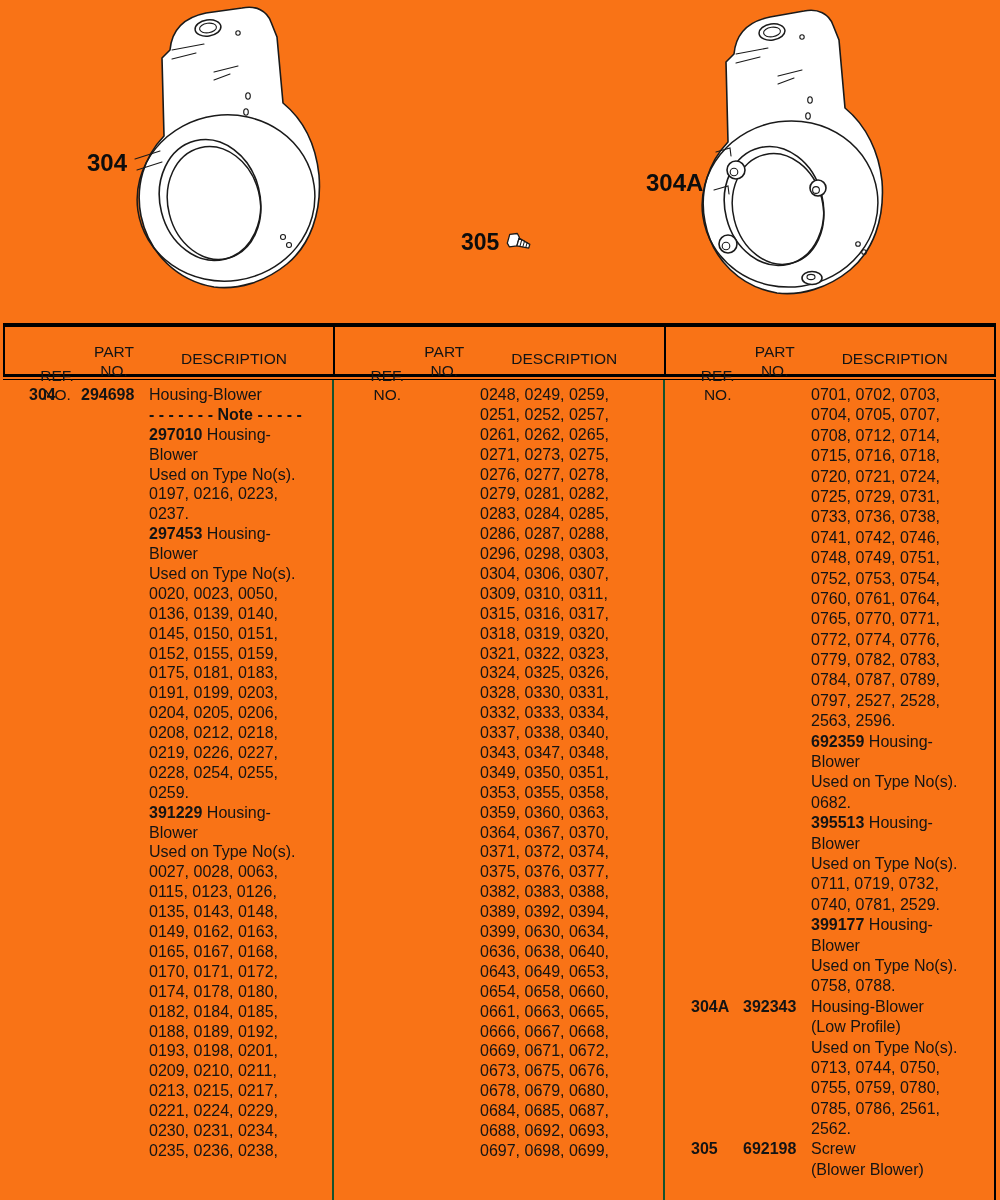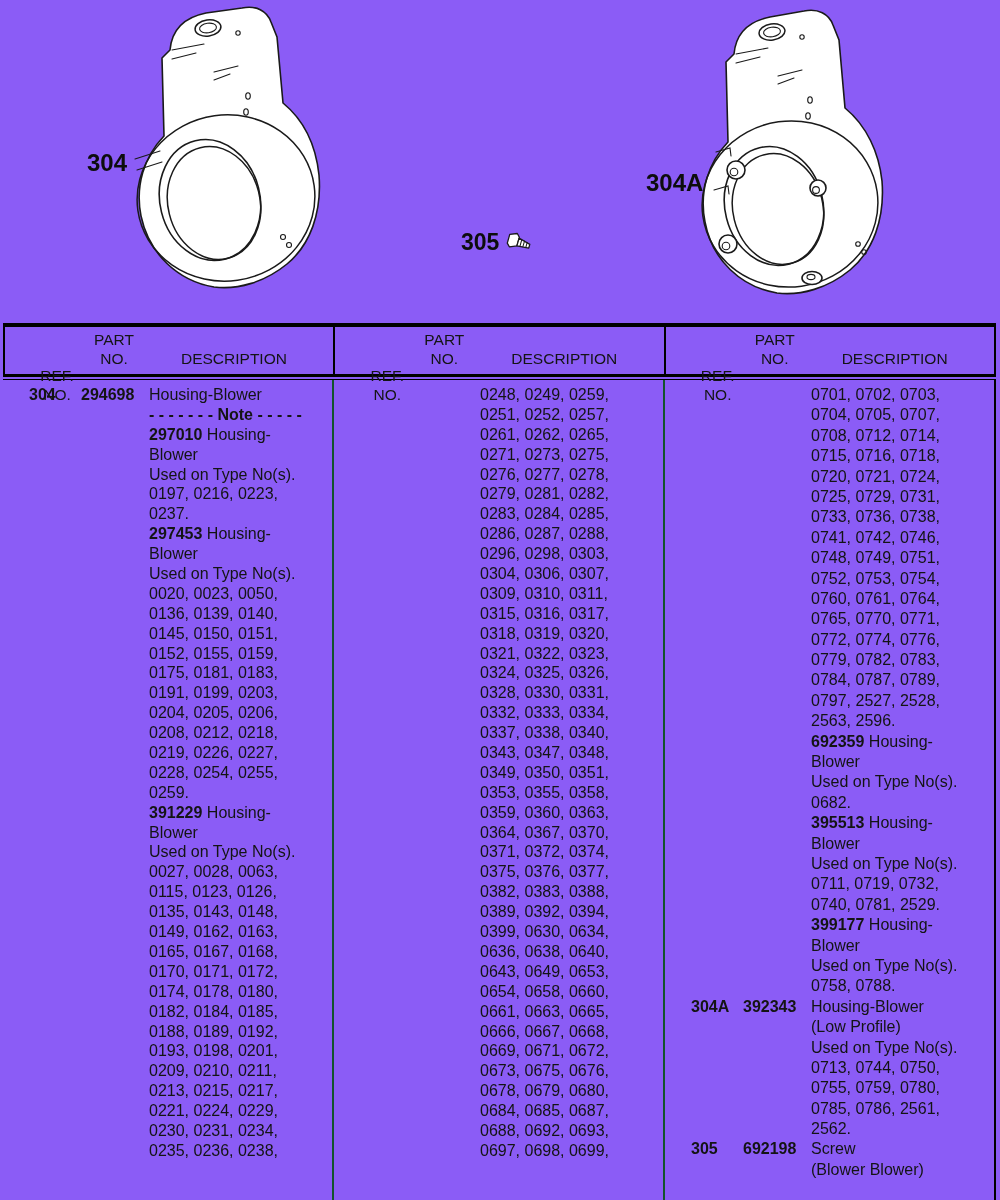--- a/index.html
+++ b/index.html
@@ -1,34 +1,34 @@
 <!DOCTYPE html>
 <html><head>
 <meta charset="utf-8">
 <style>
   html,body{margin:0;padding:0;background:#e8e8e8;}
-  .page{position:relative;width:1000px;height:1200px;background:#8b5cf6;overflow:hidden;
+  .page{position:relative;width:1000px;height:1200px;background:#f97316;overflow:hidden;
         font-family:"Liberation Sans",sans-serif;color:#141414;}
   svg.fig{position:absolute;}
   .fig-label{position:absolute;font-weight:bold;font-size:24px;color:#0d0d0d;}
   #lbl304{left:87px;top:149px;}
   #lbl304a{left:646px;top:169px;}
   #lbl305{left:461px;top:229px;font-size:23px;}
   #fig304{left:126px;top:6px;width:200px;height:292px;}
   #fig304a{left:692px;top:8px;width:210px;height:300px;}
   #fig305{left:505px;top:228px;width:32px;height:32px;}
 
   .table{position:absolute;left:3px;top:323px;width:993px;height:877px;}
   .thead{display:flex;height:51px;box-sizing:border-box;
          border-top:4px solid #000;border-left:2px solid #000;border-right:2px solid #000;}
   .hcell{flex:1;position:relative;font-size:15.5px;}
   .hcell + .hcell{border-left:2px solid #000;}
   .h-ref,.h-part{position:absolute;top:3px;text-align:center;}
   .h-ref{left:30px;width:44px;margin-top:36px;}
-  .h-part{left:84px;width:50px;}
+  .h-part{left:84px;width:50px;margin-top:12px;}
   .h-ref span,.h-part span{display:block;line-height:19px;}
   .h-desc{position:absolute;left:176px;top:23px;}
   .hrule-a{height:3px;background:#000;}
   .hrule-b{height:1px;background:#000;margin-top:2px;}
   .tbody{position:absolute;left:0;right:0;top:57px;bottom:0;display:flex;
          border-right:2px solid #000;}
   .tcol{flex:1;position:relative;padding-top:6px;box-sizing:border-box;}
   .tcol + .tcol{border-left:2px solid #14532d;}
   .trow{position:relative;height:19.9px;font-size:16px;white-space:nowrap;}
   .tcol:nth-child(3) .trow{height:20.4px;}

